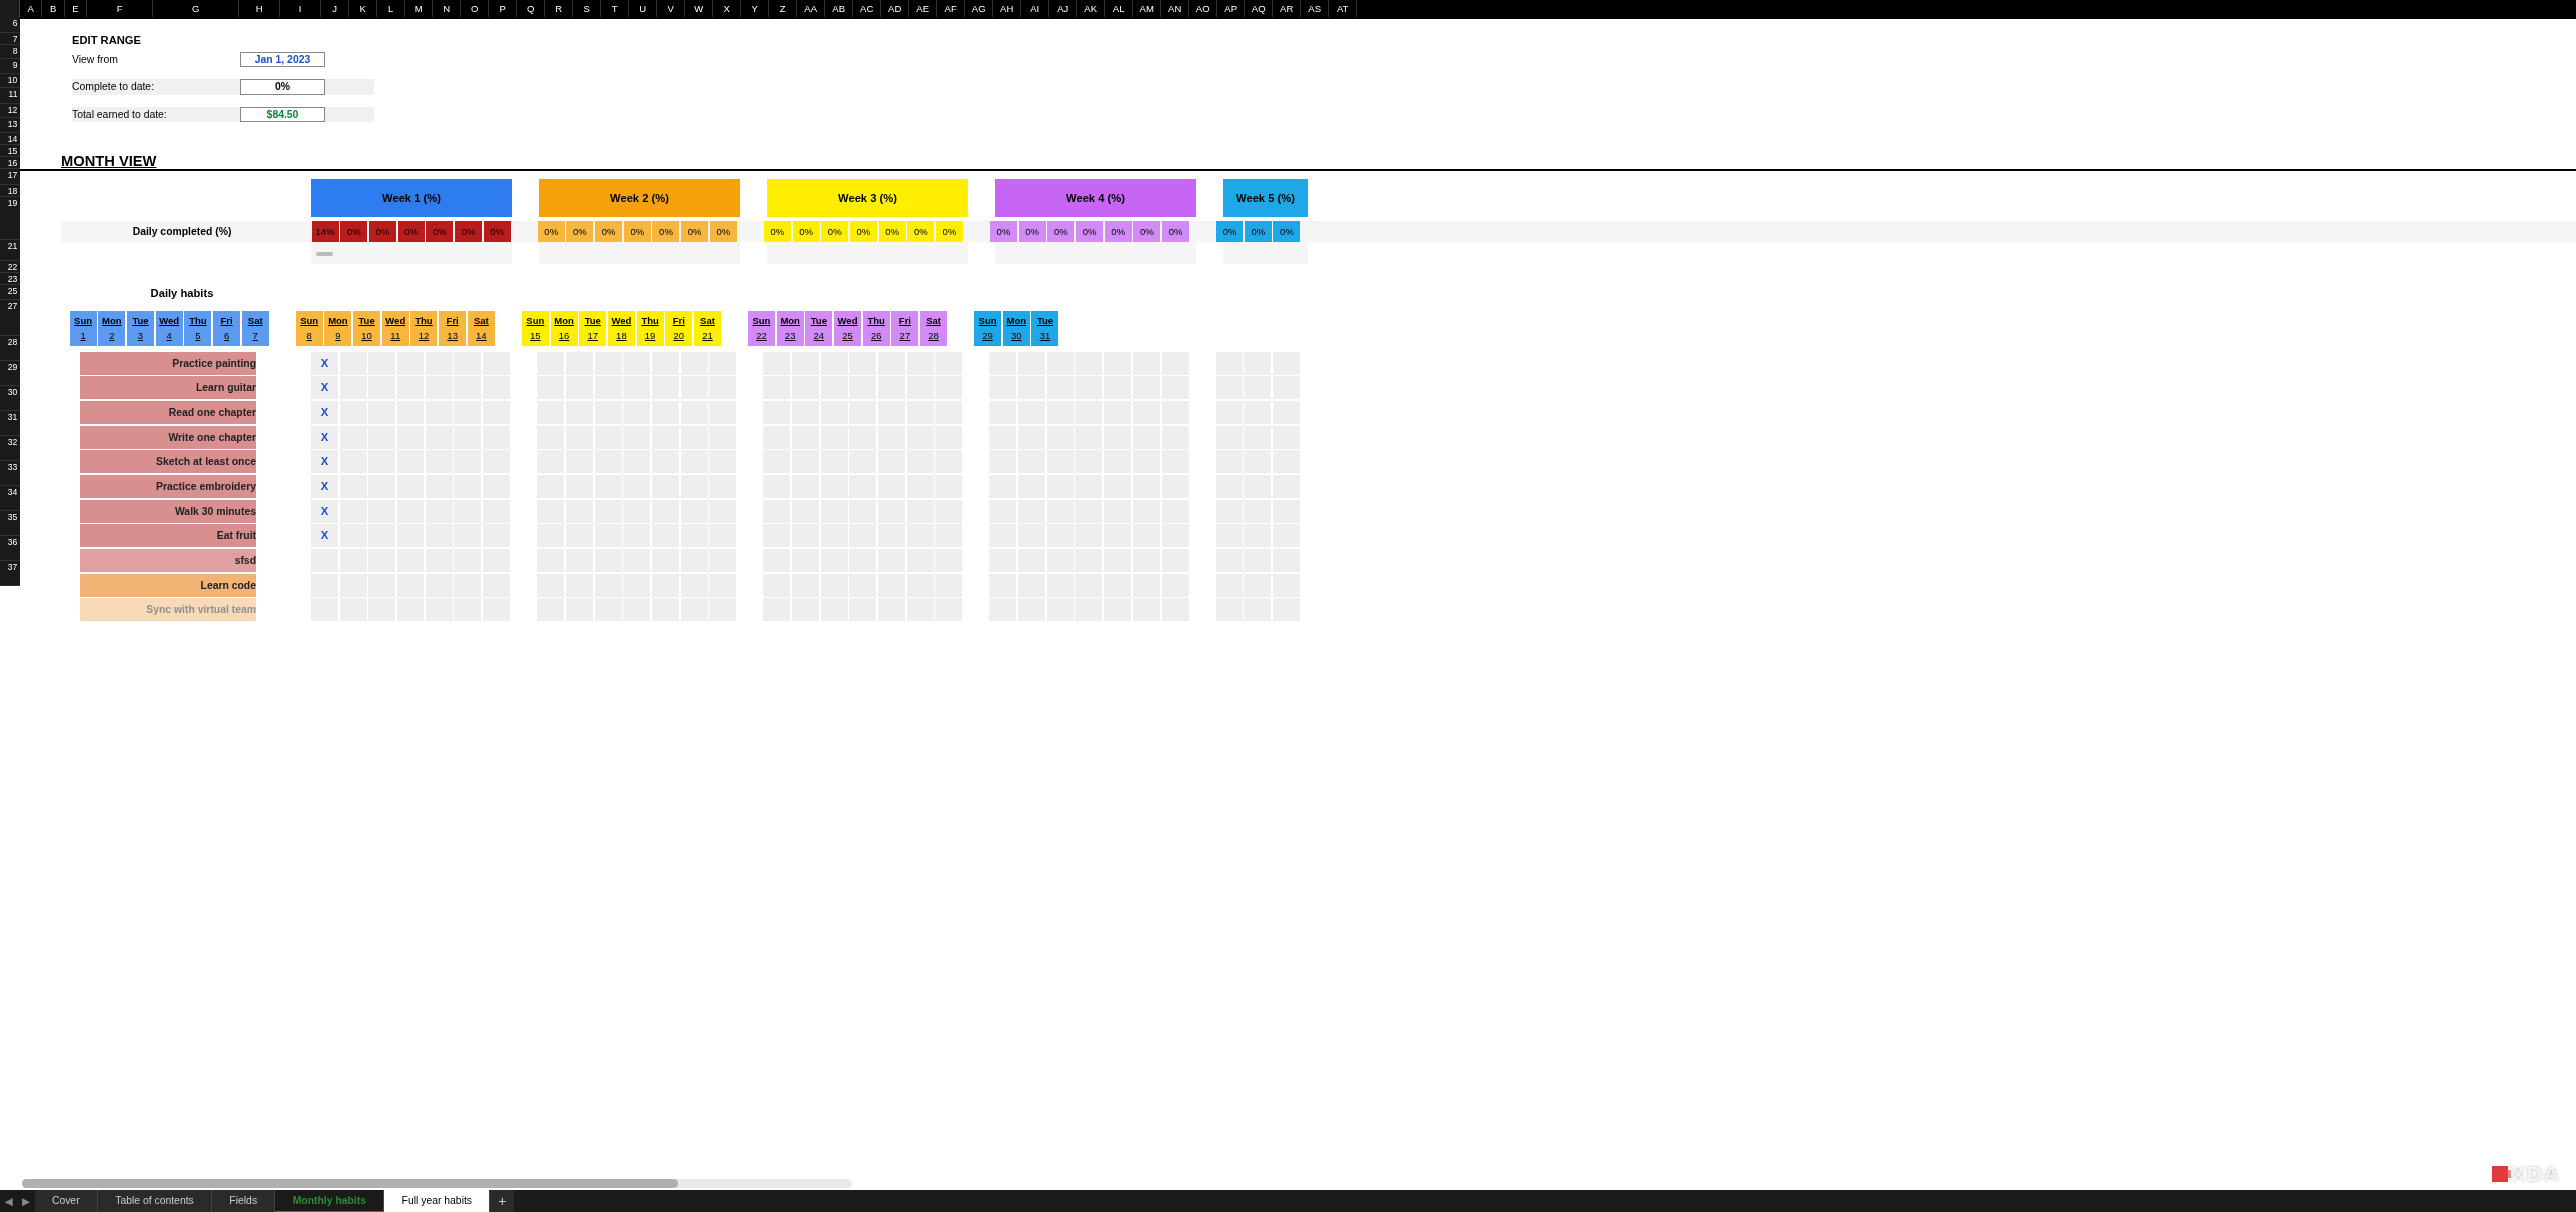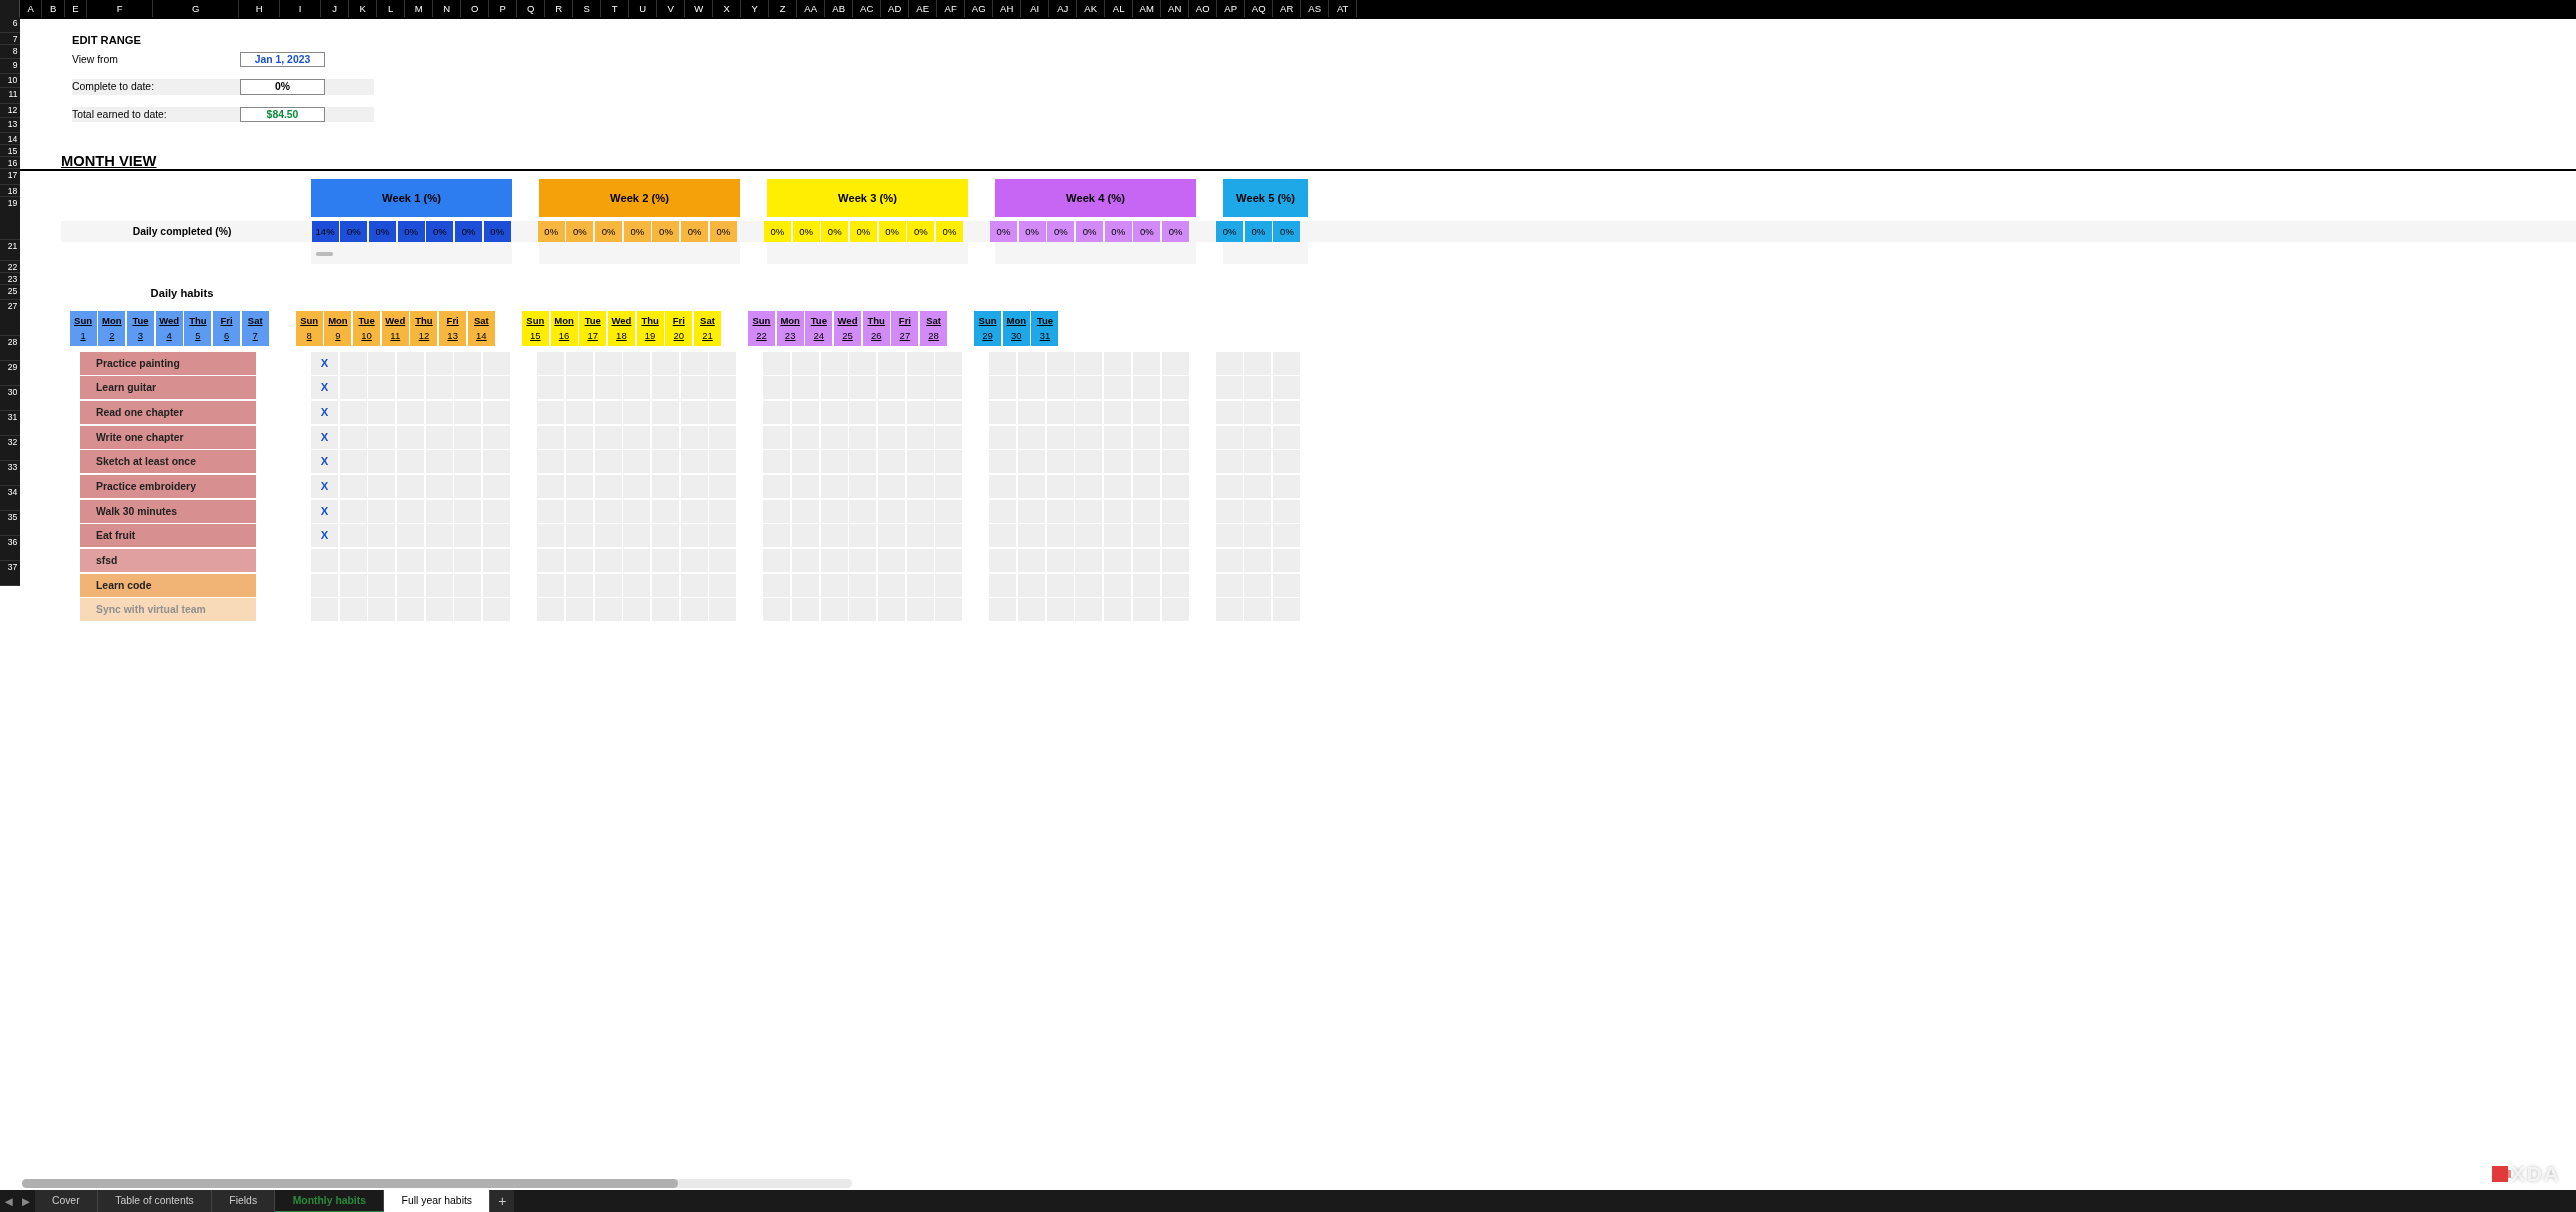--- a/index.html
+++ b/index.html
@@ -145,21 +145,21 @@
   .pct-group + .pct-group { margin-left: 27px; }
   .pct-cell {
     width: 27px;
     height: 21px;
     text-align: center;
     line-height: 21px;
     font-size: 9.5px;
     color: #000;
     flex-shrink: 0;
   }
-  .pct-cell.c1 { background: #1d4ed8; }
+  .pct-cell.c1 { background: #b91c1c; }
   .pct-cell.c2 { background: #f7b63e; }
   .pct-cell.c3 { background: #ffee00; }
   .pct-cell.c4 { background: #d28af7; }
   .pct-cell.c5 { background: #1fa8e8; }
   .gray-row {
     display: flex;
     padding-left: 250px;
     gap: 27px;
     margin-top: 0;
   }
@@ -224,20 +224,21 @@
   }
   .habit-label {
     width: 176px;
     margin-left: 19px;
     padding-left: 16px;
     line-height: 23px;
     font-weight: bold;
     font-size: 10.4px;
     color: #222;
     flex-shrink: 0;
+    text-align: right;
   }
   .hl-pink { background: #d88f8f; }
   .hl-pink2 { background: #e0a0a0; }
   .hl-orange { background: #f2b474; }
   .habit-gap { width: 55px; flex-shrink: 0; }
   .cell-group {
     display: flex;
     gap: 1.7px;
     flex-shrink: 0;
   }

